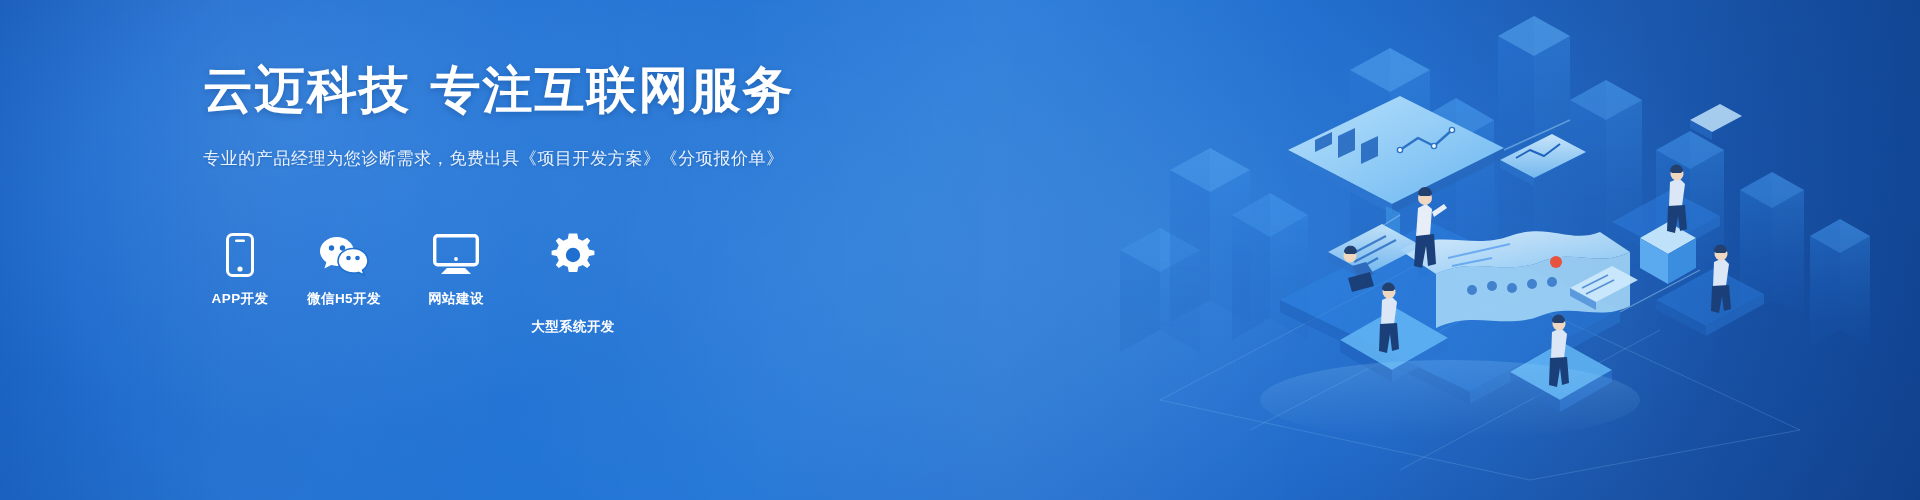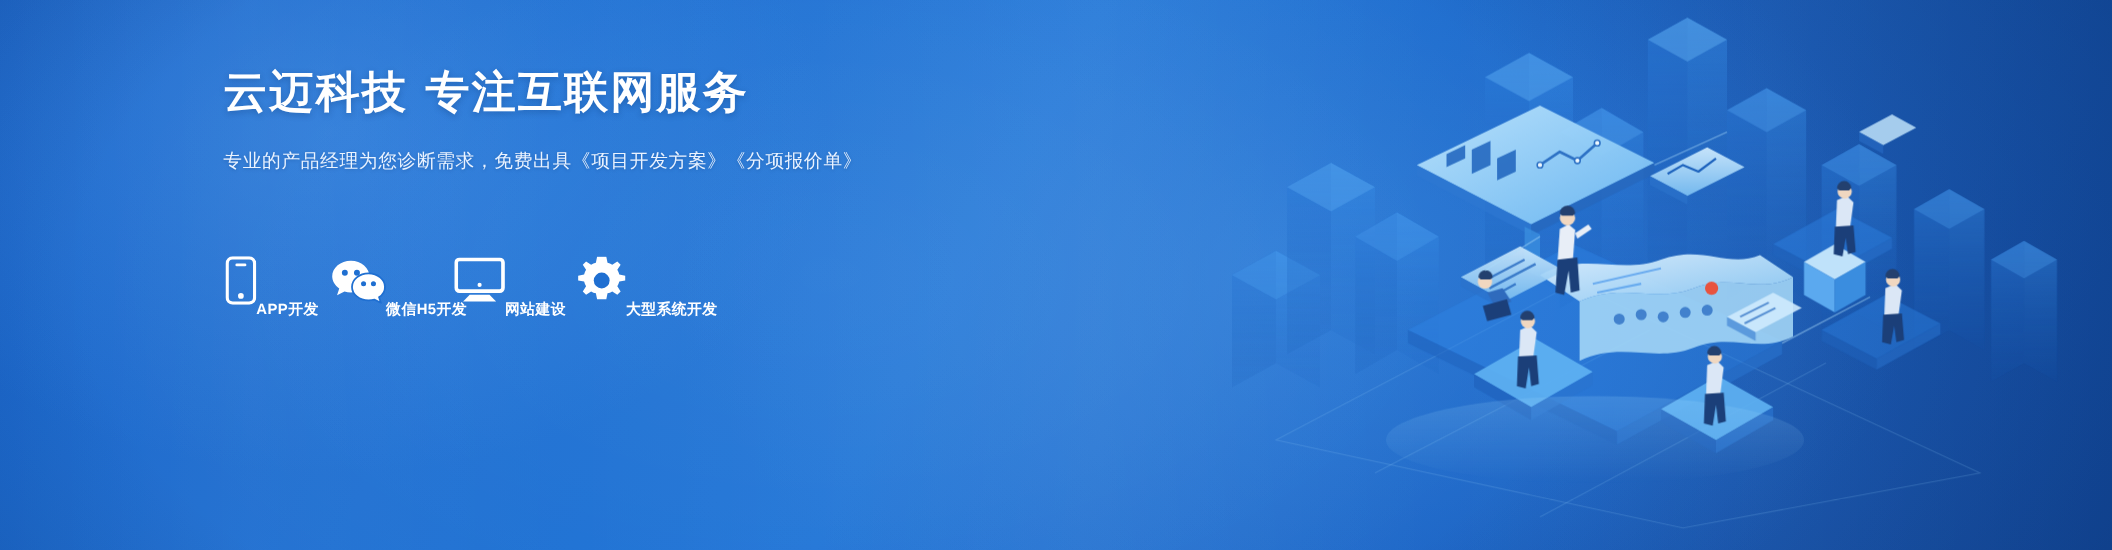--- a/index.html
+++ b/index.html
@@ -39,21 +39,21 @@
 
   
   .content{
     position:absolute;
     left:203px; top:60px;
     width:900px;
     z-index:12;
   }
   .headline{
     font-family:"DejaVu Sans","Liberation Sans",sans-serif;
-    font-size:40px;
+    font-size:50px;
     font-weight:bold;
     color:#ffffff;
     letter-spacing:2px;
     line-height:1.2;
     white-space:nowrap;
     text-shadow:0 2px 6px rgba(10,45,100,0.30);
   }
   .sub{
     margin-top:22px;
     font-size:17px;
@@ -68,39 +68,39 @@
   
   .services{
     position:absolute;
     left:205px; top:232px;
     display:flex;
     align-items:flex-start;
     z-index:12;
   }
   .svc{
     display:flex;
-    flex-direction:row;
-    align-items:flex-end;
+    flex-direction:column;
+    align-items:center;
     width:70px;
     margin-right:26px;
   }
   .svc .ico{
     height:46px;
     display:flex;align-items:center;justify-content:center;
     margin-bottom:12px;
   }
   .svc .lab{
     font-size:13.5px;
     color:#ffffff;
     font-weight:bold;
     white-space:nowrap;
     letter-spacing:0.4px;
   }
   .svc.wide{ width:86px; }
-  .svc.wider{ width:96px; }
+  .svc.wider{ width:96px;gap:28px; }
 
   
   .art{
     position:absolute;
     right:0; top:0;
     width:820px; height:500px;
     z-index:5;
     pointer-events:none;
   }
 </style>

